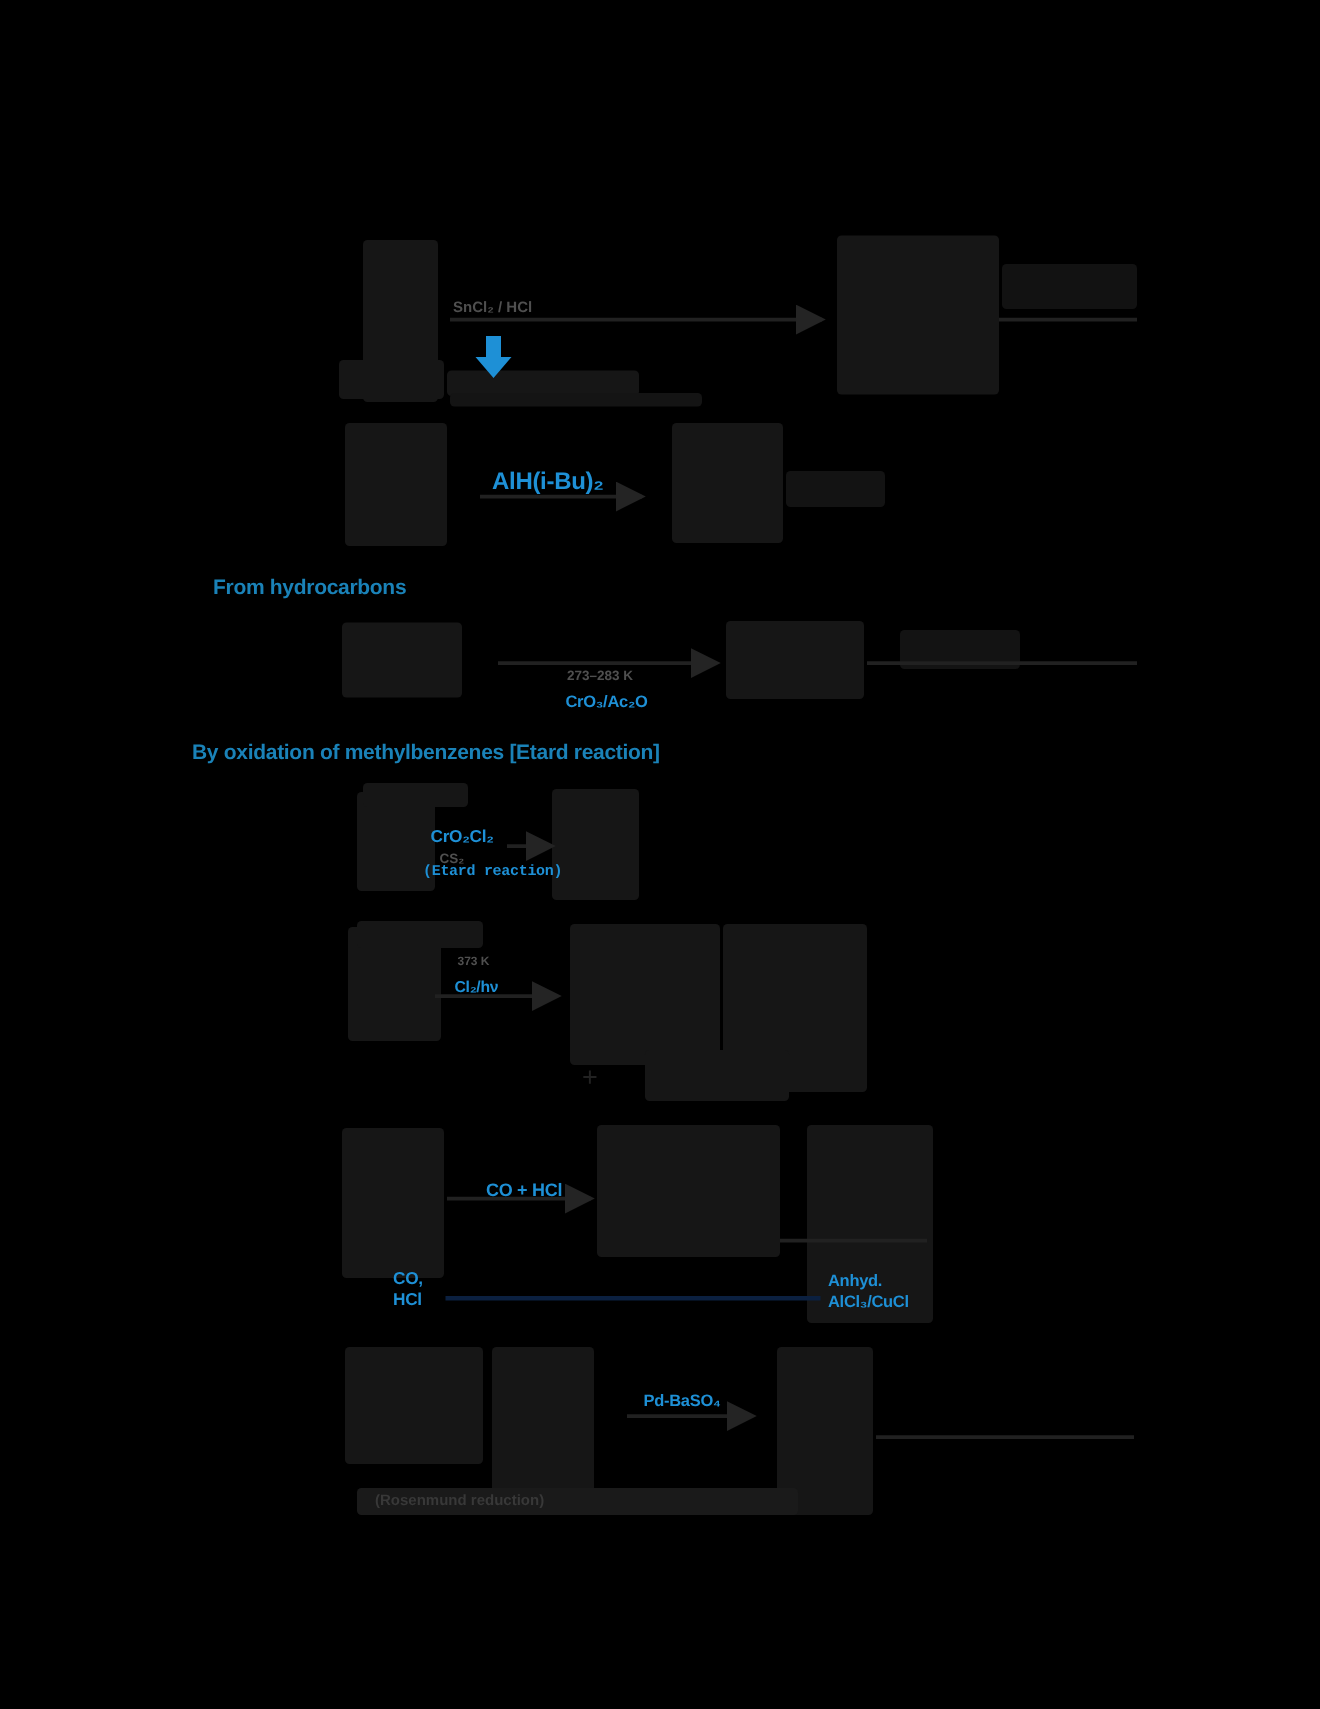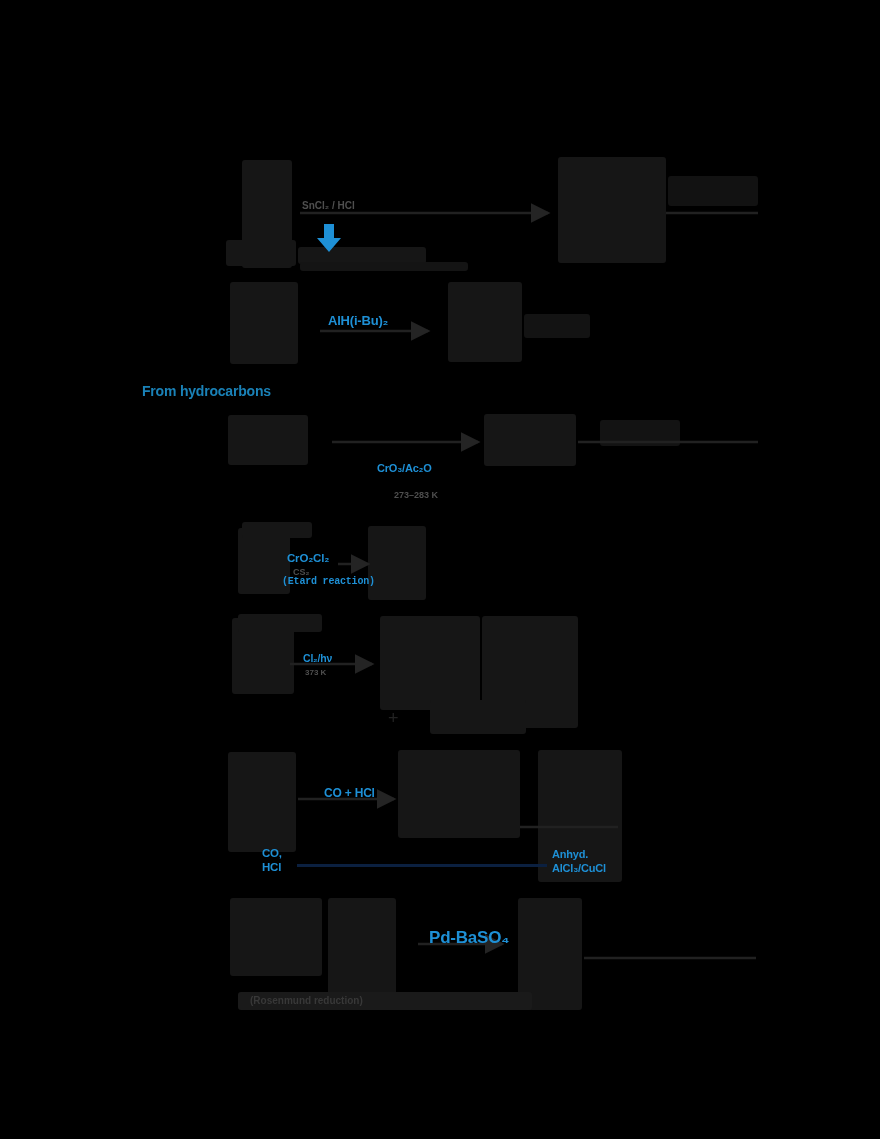--- a/index.html
+++ b/index.html
@@ -88,45 +88,46 @@
       <line x1="418" y1="944" x2="502" y2="944" marker-end="url(#ah)"></line>
       <line x1="584" y1="958" x2="756" y2="958"></line>
     </g>
     <text x="388" y="724" fill="#222222" font-size="18" font-family="Liberation Sans, sans-serif">+</text>
 
     <polygon points="324,224 334,224 334,238 341,238 329,252 317,238 324,238" fill="#1e90d6"></polygon>
   </svg>
 
   <span class="gy" style="left:302px;top:200px;font-size:10px;">SnCl₂ / HCl</span>
 
-  <span class="rg" style="left:328px;top:313px;font-size:13px;">AlH(i-Bu)₂</span>
+  <span class="rg" style="left:328px;top:313px;font-size:16px;">AlH(i-Bu)₂</span>
 
   <span class="hd" style="left:142px;top:383px;">From hydrocarbons</span>
 
   <span class="rg" style="left:377px;top:426px;font-size:11px;margin-top:36px;">CrO₃/Ac₂O</span>
-  <span class="gy" style="left:394px;top:445px;font-size:9px;margin-top:45px;">273–283 K</span>
+  <span class="gy" style="left:378px;top:445px;font-size:9px;">273–283 K</span>
 
+  <span class="hd" style="left:128px;top:493px;">By oxidation of methylbenzenes [Etard reaction]</span>
 
   <span class="rg" style="left:287px;top:552px;font-size:11.5px;">CrO₂Cl₂</span>
   <span class="gy" style="left:293px;top:567px;font-size:9px;">CS₂</span>
   <span class="rg" style="left:282px;top:576px;font-size:10px;font-family:Liberation Mono, monospace;">(Etard reaction)</span>
 
-  <span class="gy" style="left:305px;top:668px;font-size:8px;">373 K</span>
+  <span class="gy" style="left:305px;top:636px;font-size:8px;">373 K</span>
   <span class="rg" style="left:303px;top:652px;font-size:10.5px;">Cl₂/hν</span>
 
   <span class="rg" style="left:324px;top:786px;font-size:12px;">CO + HCl</span>
 
   <div class="rg blue2line" style="left:262px;top:846px;">
     <div>CO,</div>
     <div>HCl</div>
   </div>
 
   <div class="navy-line" style="left:297px;top:864px;width:250px;"></div>
 
   <div class="rg blue2line" style="left:552px;top:847px;font-size:11px;">
     <div>Anhyd.</div>
     <div>AlCl₃/CuCl</div>
   </div>
 
-  <span class="rg" style="left:429px;top:928px;font-size:17px;">Pd-BaSO₄</span>
+  <span class="rg" style="left:429px;top:928px;font-size:11px;">Pd-BaSO₄</span>
   <span class="gy" style="left:250px;top:995px;font-size:10px;color:#383838;">(Rosenmund reduction)</span>
 
 </div>
 
 </body></html>

